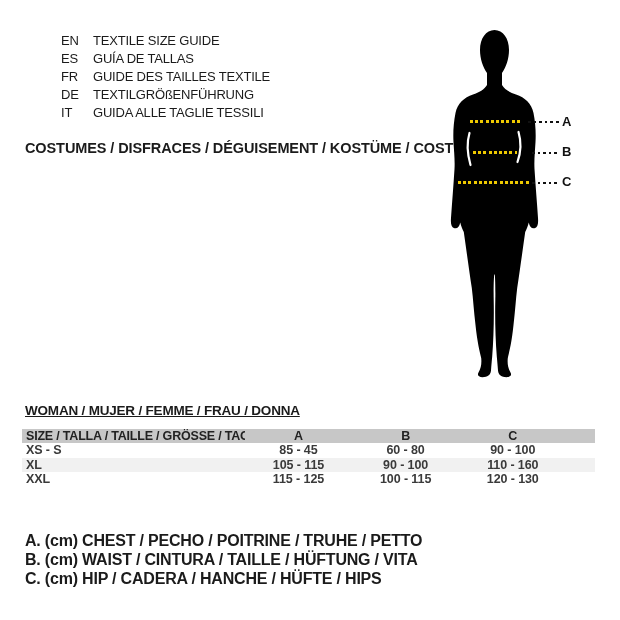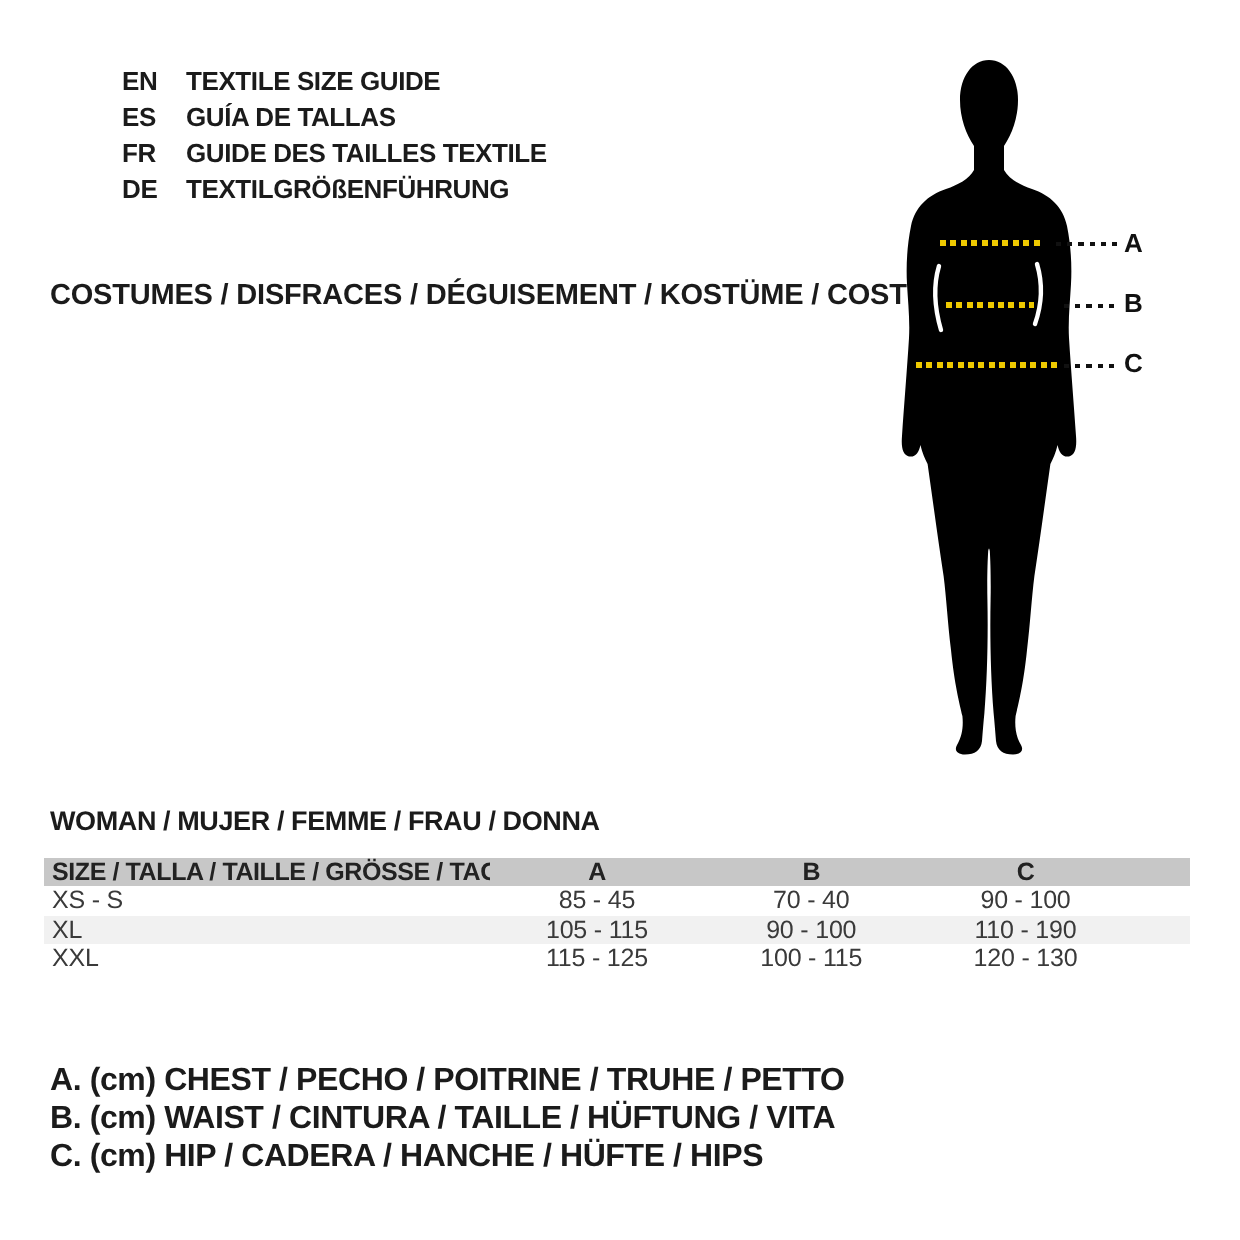--- a/index.html
+++ b/index.html
@@ -2,21 +2,21 @@
 <html><head>
 <meta charset="utf-8">
 <style>
   html,body{margin:0;padding:0;background:#ffffff;}
   .canvas{
     position:relative;width:620px;height:620px;background:#ffffff;overflow:hidden;
     font-family:"Liberation Sans","DejaVu Sans",sans-serif;color:#1b1b1b;
   }
   
   .lang-list{position:absolute;left:25px;top:32px;}
-  .lang-row{height:18px;line-height:18px;font-size:13px;font-weight:700;letter-spacing:-0.2px;white-space:nowrap;padding-left:36px;}
+  .lang-row{height:18px;line-height:18px;font-size:13px;font-weight:400;letter-spacing:-0.2px;white-space:nowrap;padding-left:36px;}
   .lang-code{display:inline-block;width:32px;}
   
   .category-title{
     position:absolute;left:25px;top:140px;font-size:14.5px;font-weight:700;
     letter-spacing:-0.1px;white-space:nowrap;
   }
   
   .figure-svg{position:absolute;left:449px;top:29px;width:90px;height:350px;}
   .measure-line{position:absolute;height:3px;}
   .measure-line.a{left:470px;top:120px;width:52px;}
@@ -29,36 +29,36 @@
   .marker-label{
     position:absolute;left:562px;width:18px;height:14px;line-height:14px;
     font-size:13px;font-weight:700;color:#111;
   }
   .marker-label.a{top:115px;}
   .marker-label.b{top:145px;}
   .marker-label.c{top:175px;}
   
   .section-title{
     position:absolute;left:25px;top:403px;font-size:13.5px;font-weight:700;
-    letter-spacing:-0.2px;white-space:nowrap;
+    letter-spacing:-0.2px;white-space:nowrap;text-decoration:underline;
   }
   
   .size-table{
     position:absolute;left:22px;top:429px;width:573px;
     border-collapse:collapse;table-layout:fixed;font-size:12.5px;
   }
   .size-table th{
     height:14px;font-weight:700;color:#222;padding:0;
     letter-spacing:-0.2px;text-align:center;white-space:nowrap;overflow:hidden;
   }
   .size-table thead tr{background:#c7c7c7;}
   .size-table th.label-col,.size-table td.label-col{text-align:left;padding-left:4px;}
   .size-table td{
     height:14.5px;padding:0;color:#3a3a3a;text-align:center;white-space:nowrap;
-    font-weight:400;letter-spacing:-0.1px;
+    font-weight:700;letter-spacing:-0.1px;
   }
   .size-table tbody tr:nth-child(even){background:#f1f1f1;}
   .col-label{width:38.9%;} .col-a{width:18.7%;} .col-b{width:18.7%;} .col-c{width:18.7%;} .col-fill{width:5%;}
   
   .legend{position:absolute;left:25px;top:531px;}
   .legend-line{height:19px;line-height:19px;font-size:16px;font-weight:700;letter-spacing:-0.2px;white-space:nowrap;}
 </style>
 </head>
 <body>
 
@@ -69,20 +69,23 @@
       <span class="lang-code">EN</span><span>TEXTILE SIZE GUIDE</span>
     </div>
     <div class="lang-row">
       <span class="lang-code">ES</span><span>GUÍA DE TALLAS</span>
     </div>
     <div class="lang-row">
       <span class="lang-code">FR</span><span>GUIDE DES TAILLES TEXTILE</span>
     </div>
     <div class="lang-row">
       <span class="lang-code">DE</span><span>TEXTILGRÖßENFÜHRUNG</span>
+    </div>
+    <div class="lang-row">
+      <span class="lang-code">IT</span><span>GUIDA ALLE TAGLIE TESSILI</span>
     </div>
   </div>
 
   <div class="category-title">COSTUMES / DISFRACES / DÉGUISEMENT / KOSTÜME / COSTUMI</div>
 
   <svg class="figure-svg" viewBox="0 0 90 350" aria-hidden="true">
     <path fill="#000000" d="
       M 45.5 1
       C 54 1, 60 9.5, 60 21
       C 60 30, 57 38, 53 44
@@ -158,29 +161,29 @@
         <th>A</th>
         <th>B</th>
         <th>C</th>
         <th></th>
       </tr>
     </thead>
     <tbody>
       <tr>
         <td class="label-col">XS - S</td>
         <td>85 - 45</td>
-        <td>70 - 40</td>
+        <td>60 - 80</td>
         <td>90 - 100</td>
         <td></td>
       </tr>
       <tr>
         <td class="label-col">XL</td>
         <td>105 - 115</td>
         <td>90 - 100</td>
-        <td>110 - 190</td>
+        <td>110 - 160</td>
         <td></td>
       </tr>
       <tr>
         <td class="label-col">XXL</td>
         <td>115 - 125</td>
         <td>100 - 115</td>
         <td>120 - 130</td>
         <td></td>
       </tr>
     </tbody>

